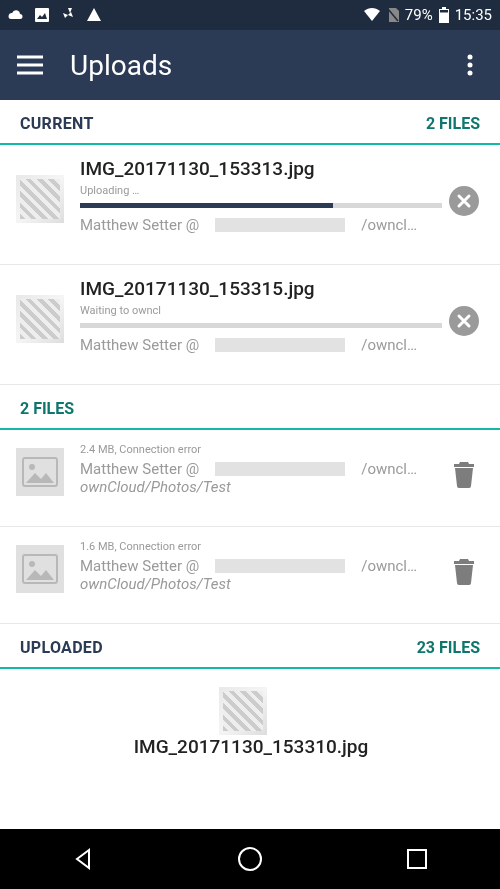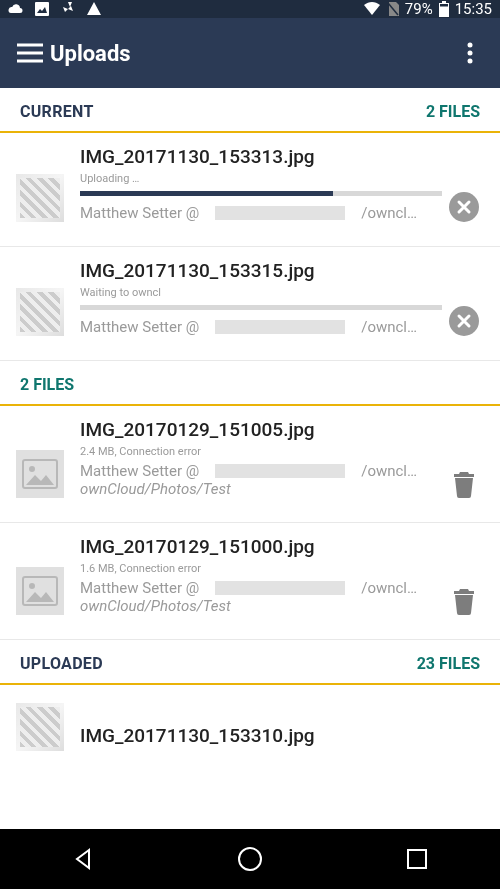--- a/index.html
+++ b/index.html
@@ -1,32 +1,32 @@
 <!DOCTYPE html>
 <html><head>
 <meta charset="utf-8">
 <style>
   * { box-sizing: border-box; margin: 0; padding: 0; }
   body { font-family: Roboto, Arial, sans-serif; width: 500px; height: 889px; background: #fff; overflow: hidden; position: relative; }
 
-  .status-bar { background: #1f2c3f; height: 18px; display: flex; align-items: center; justify-content: space-between; padding: 0 8px; color: #fff; font-size: 15px; }
+  .status-bar { background: #1f2c3f; height: 30px; display: flex; align-items: center; justify-content: space-between; padding: 0 8px; color: #fff; font-size: 15px; }
   .status-left { display: flex; gap: 10px; align-items: center; }
   .status-right { display: flex; gap: 6px; align-items: center; }
   .status-icon { display: inline-flex; }
 
   .app-bar { background: #2b3a55; height: 70px; display: flex; align-items: center; padding: 0 10px; color: #fff; }
   .hamburger { width: 40px; height: 40px; display: flex; align-items: center; justify-content: center; }
-  .app-title { font-size: 22px; font-weight: 700; flex: 1; }
+  .app-title { font-size: 28px; font-weight: 400; margin-left: 20px; flex: 1; }
   .overflow { width: 40px; height: 40px; display: flex; align-items: center; justify-content: center; }
 
-  .section-header { display: flex; justify-content: space-between; align-items: center; padding: 14px 20px 10px 20px; border-bottom: 2px solid #eab308; }
+  .section-header { display: flex; justify-content: space-between; align-items: center; padding: 14px 20px 10px 20px; border-bottom: 2px solid #14b8a6; }
   .section-title { color: #2b3a55; font-weight: 700; font-size: 16px; letter-spacing: 0.3px; }
   .section-count { color: #0f766e; font-weight: 700; font-size: 16px; }
 
-  .item { display: flex; padding: 12px 14px 24px 16px; border-bottom: 1px solid #e8e8e8; align-items: flex-end; }
+  .item { display: flex; padding: 12px 14px 30px 16px; border-bottom: 1px solid #e8e8e8; align-items: center; }
   .thumb { width: 48px; height: 48px; background: #ddd; margin-right: 16px; margin-top: 6px; flex-shrink: 0; display:flex; align-items:center; justify-content:center; }
   .thumb.kb { background: linear-gradient(135deg,#e8e8e8 0%,#f5f5f5 50%,#ddd 100%); position:relative; overflow:hidden;}
   .thumb.kb::before{content:"";position:absolute;inset:4px;background:repeating-linear-gradient(45deg,#ccc 0 4px,#eee 4px 8px);}
   .thumb.ph { background:#e0e0e0; }
   .item-body { flex: 1; min-width: 0; }
   .item-title { font-size: 19px; color: #222; font-weight: 500; margin-bottom: 4px; white-space: nowrap; overflow: hidden; text-overflow: ellipsis; }
   .item-sub { font-size: 11px; color: #9a9a9a; margin-bottom: 4px; }
   .item-path { font-size: 15px; color: #9a9a9a; white-space: nowrap; overflow: hidden; text-overflow: ellipsis; display:flex; align-items:center; gap:16px;}
   .item-path2 { font-size: 15px; color: #9a9a9a; font-style: italic; }
   .redacted { display:inline-block; width:130px; height:14px; background:#e2e2e2; filter:blur(0.4px); vertical-align:middle;}
@@ -162,21 +162,20 @@
 
 <div class="item">
   <div class="thumb ph">
     <svg width="36" height="30" viewBox="0 0 36 30">
         <rect x="1" y="1" width="34" height="28" rx="2" fill="none" stroke="#b8b8b8" stroke-width="2"></rect>
         <circle cx="10" cy="10" r="3" fill="#b8b8b8"></circle>
         <path d="M4 26l9-10 6 6 5-6 8 10z" fill="#b8b8b8"></path>
       </svg>
   </div>
   <div class="item-body">
-    <div class="item-title">IMG_20170129_151005.jpg</div>
     <div class="item-sub">2.4 MB, Connection error</div>
     <div class="item-path">
       <span>Matthew Setter @</span>
       <span class="redacted"></span>
       <span>/owncl…</span>
     </div>
     <div class="item-path2">ownCloud/Photos/Test</div>
   </div>
   <div class="action">
     <svg width="24" height="28" viewBox="0 0 24 28">
@@ -187,42 +186,41 @@
 
 <div class="item">
   <div class="thumb ph">
     <svg width="36" height="30" viewBox="0 0 36 30">
         <rect x="1" y="1" width="34" height="28" rx="2" fill="none" stroke="#b8b8b8" stroke-width="2"></rect>
         <circle cx="10" cy="10" r="3" fill="#b8b8b8"></circle>
         <path d="M4 26l9-10 6 6 5-6 8 10z" fill="#b8b8b8"></path>
       </svg>
   </div>
   <div class="item-body">
-    <div class="item-title">IMG_20170129_151000.jpg</div>
     <div class="item-sub">1.6 MB, Connection error</div>
     <div class="item-path">
       <span>Matthew Setter @</span>
       <span class="redacted"></span>
       <span>/owncl…</span>
     </div>
     <div class="item-path2">ownCloud/Photos/Test</div>
   </div>
   <div class="action">
     <svg width="24" height="28" viewBox="0 0 24 28">
         <path fill="#7d7d7d" d="M3 8h18l-2 18a2 2 0 01-2 2H7a2 2 0 01-2-2L3 8zm5-6h8l1 2h5v3H2V4h5l1-2z"></path>
       </svg>
   </div>
 </div>
 
 <div class="section-header">
   <span class="section-title">UPLOADED</span>
   <span class="section-count">23 FILES</span>
 </div>
 
-<div class="item" style="border-bottom:none;">
+<div class="item" style="border-bottom:none;flex-direction:column;">
   <div class="thumb kb"></div>
   <div class="item-body">
     <div class="item-title">IMG_20171130_153310.jpg</div>
   </div>
 </div>
 
 <div class="nav-bar">
   <div class="nav-btn">
       <svg width="24" height="24" viewBox="0 0 24 24">
         <path fill="none" stroke="#fff" stroke-width="2" d="M18 3L6 12l12 9V3z"></path>

